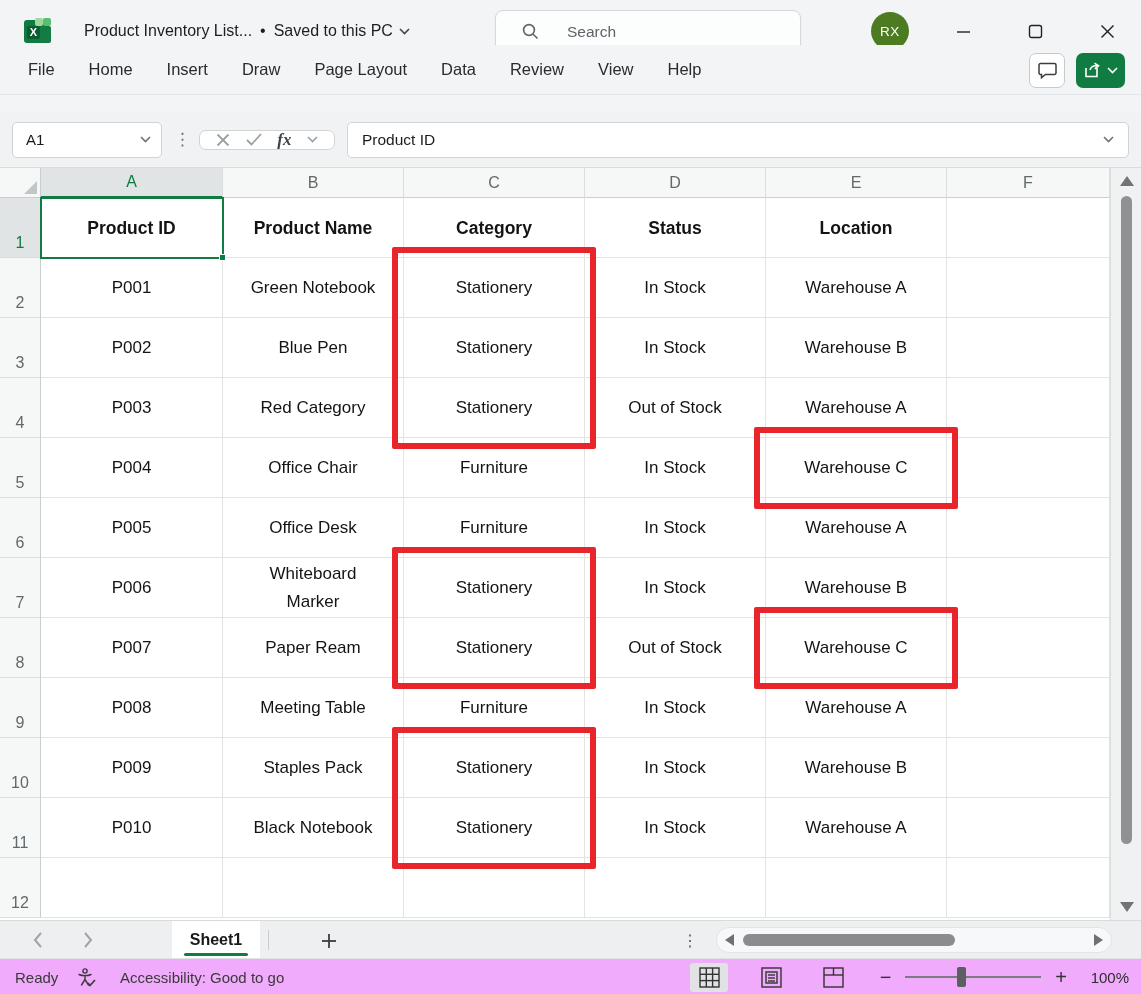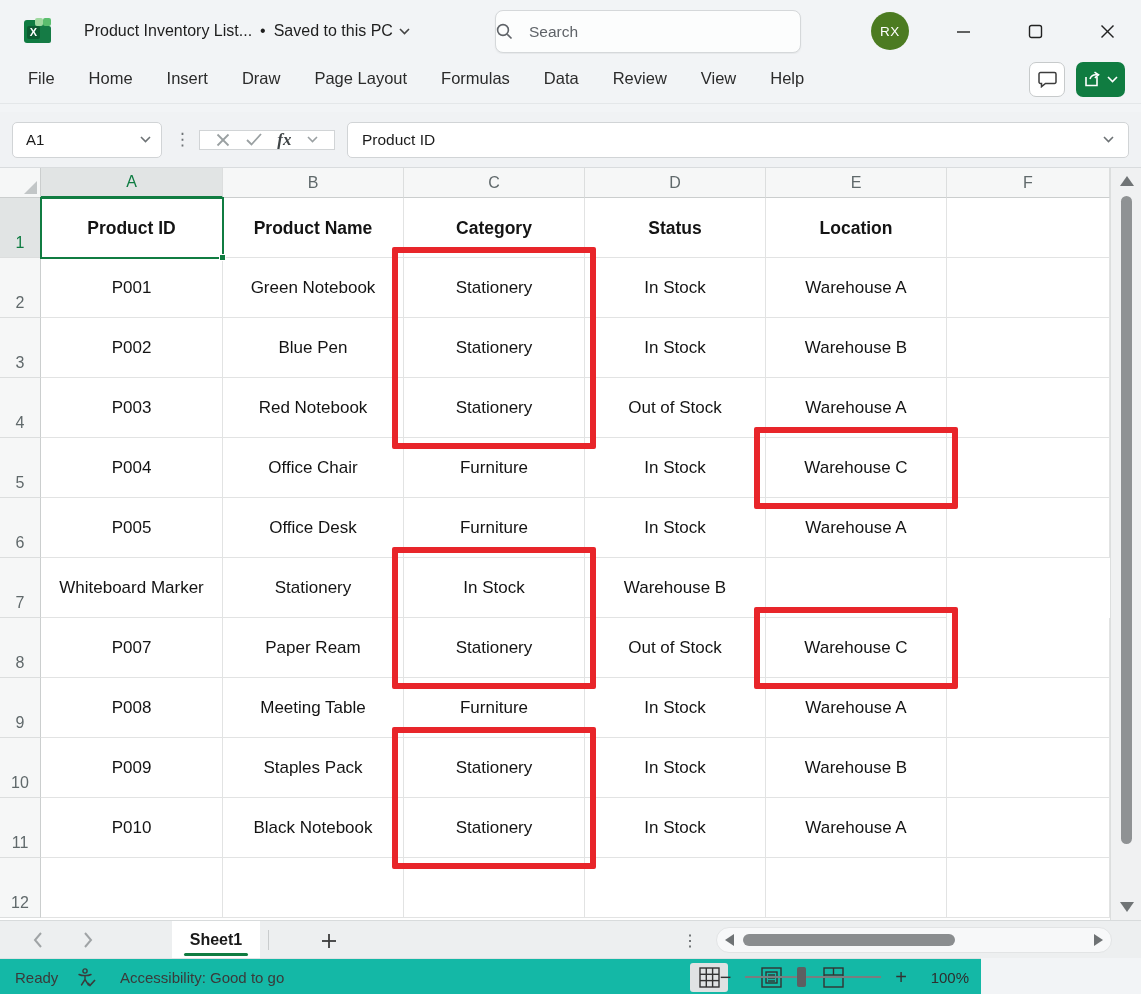--- a/index.html
+++ b/index.html
@@ -11,38 +11,38 @@
   .appicon { position:absolute; left:24px; top:18px; width:27px; height:27px; }
   .appicon .base { position:absolute; left:0; top:2px; width:23px; height:23px; background:#0F7B41; border-radius:3px; }
   .appicon .b1 { position:absolute; left:11px; top:0; width:8px; height:8px; background:#9FD89F; border-radius:2px; }
   .appicon .b2 { position:absolute; left:19px; top:0; width:8px; height:8px; background:#5BBE6E; border-radius:2px; }
   .appicon .b3 { position:absolute; left:15px; top:8px; width:12px; height:17px; background:#157B45; border-radius:2px; }
   .appicon .x { position:absolute; left:3px; top:8px; width:13px; height:13px; background:#0c5c31; border-radius:2px; color:#fff; font-weight:bold; font-size:11px; line-height:13px; text-align:center; }
   .titletext { position:absolute; left:84px; top:0; height:62px; display:flex; align-items:center; gap:8px; font-size:16px; color:#1e1e1e; }
   .savedwrap { display:flex; align-items:center; gap:6px; cursor:default; }
   .chev { width:11px; height:7px; }
   .chev polyline { fill:none; stroke:#444; stroke-width:1.6; }
-  .searchbox { position:absolute; left:495px; top:10px; width:306px; height:43px; background:#FCFDFD; border:1px solid #D5D8DA; border-radius:8px; box-shadow:0 1px 2px rgba(0,0,0,.06); display:flex; align-items:center; gap:16px; }
+  .searchbox { position:absolute; left:495px; top:10px; width:306px; height:43px; background:#FCFDFD; border:1px solid #D5D8DA; border-radius:8px; box-shadow:0 1px 2px rgba(0,0,0,.06); display:flex; align-items:center; padding-left:26px; gap:28px; }
   .searchbox input { border:none; outline:none; background:transparent; font-size:15.5px; color:#444; font-family:"Liberation Sans",sans-serif; width:220px; }
   .searchbox input::placeholder { color:#5f6368; }
   .avatar { position:absolute; left:871px; top:12px; width:38px; height:38px; border-radius:50%; background:#4C7B21; color:#fff; font-size:13.5px; display:flex; align-items:center; justify-content:center; letter-spacing:.5px; }
   .winbtn { position:absolute; top:14px; width:34px; height:34px; display:flex; align-items:center; justify-content:center; }
   .winbtn svg { stroke:#222; stroke-width:1.4; fill:none; }
 
   
-  .menubar { position:absolute; left:0; top:54px; width:1141px; height:50px; background:#F2F4F6; display:flex; align-items:center; padding-left:11px; border-bottom:1px solid #E4E7E9; }
+  .menubar { position:absolute; left:0; top:45px; width:1141px; height:50px; background:#F2F4F6; display:flex; align-items:center; padding-left:11px; border-bottom:1px solid #E4E7E9; }
   .rtab { padding:0 17px; font-size:16.5px; color:#2b2b2b; height:50px; display:flex; align-items:center; cursor:default; white-space:nowrap; }
   .comment-btn { position:absolute; right:76px; top:8px; width:36px; height:35px; background:#fff; border:1px solid #C7CACB; border-radius:7px; display:flex; align-items:center; justify-content:center; }
   .share-btn { position:absolute; right:16px; top:8px; width:49px; height:35px; background:#107C41; border-radius:7px; display:flex; align-items:center; justify-content:center; gap:4px; }
 
   
   .formulabar { position:absolute; left:0; top:112px; width:1141px; height:56px; background:#F0F2F4; border-bottom:1px solid #D9DCDE; display:flex; align-items:center; }
   .namebox { margin-left:12px; width:150px; height:36px; background:#fff; border:1px solid #D1D4D6; border-radius:5px; display:flex; align-items:center; padding:0 10px 0 13px; font-size:15px; color:#1b1b1b; justify-content:space-between; }
   .vdots { margin:0 8px 0 12px; color:#6d7275; font-size:17px; letter-spacing:0; }
-  .fxgroup { width:136px; height:20px; background:#fff; border:1px solid #D1D4D6; border-radius:0; display:flex; align-items:center; justify-content:space-around; padding:0 8px; }
+  .fxgroup { width:136px; height:20px; background:#fff; border:1px solid #D1D4D6; border-radius:7px; display:flex; align-items:center; justify-content:space-around; padding:0 8px; }
   .fx { font-family:"Liberation Serif", serif; font-style:italic; font-weight:bold; font-size:17px; color:#3f4446; }
   .formulainput { margin-left:12px; margin-right:12px; flex:1; height:36px; background:#fff; border:1px solid #D1D4D6; border-radius:5px; display:flex; align-items:center; padding:0 14px; font-size:15.5px; color:#1b1b1b; justify-content:space-between; }
 
   
   .gridwrap { position:absolute; left:0; top:168px; width:1141px; height:752px; background:#fff; overflow:hidden; }
   .sheetrow { display:grid; grid-template-columns:41px 182px 181px 181px 181px 181px 163px; }
   .hdr-row { height:30px; }
   .colhdr { background:#F6F7F7; border-right:1px solid #DCDEDE; border-bottom:1px solid #CBCECE; color:#60696B; font-size:16px; display:flex; align-items:center; justify-content:center; }
   .colhdr.sel { background:#E1E4E4; color:#0E7C42; border-bottom:2px solid #107C41; }
   .corner { background:#F6F7F7; border-right:1px solid #CBCECE; border-bottom:1px solid #CBCECE; position:relative; }
@@ -73,21 +73,21 @@
   .addsheet { position:absolute; left:316px; top:7px; width:26px; height:26px; display:flex; align-items:center; justify-content:center; }
   .addsheet svg { stroke:#3c3c3c; stroke-width:1.8; }
   .hdots { position:absolute; left:683px; top:7px; width:14px; height:24px; color:#5a5e60; font-size:16px; display:flex; align-items:center; justify-content:center; }
   .hscroll { position:absolute; left:716px; top:6px; width:396px; height:26px; background:#F7F8F9; border:1px solid #E2E4E5; border-radius:13px; }
   .hscroll .thumb { position:absolute; left:26px; top:6px; width:212px; height:12px; background:#8A8D8F; border-radius:6px; }
   .htri { width:0; height:0; position:absolute; top:6px; }
   .htri.left { left:8px; border-top:6px solid transparent; border-bottom:6px solid transparent; border-right:9px solid #6E7274; }
   .htri.right { right:8px; border-top:6px solid transparent; border-bottom:6px solid transparent; border-left:9px solid #6E7274; }
 
   
-  .statusbar { position:absolute; left:0; top:958px; width:981px; height:36px; background:#14b8a6; border-top:1px solid #E0E2E3; font-size:15px; color:#3a3a3a; }
+  .statusbar { position:absolute; left:0; top:958px; width:1141px; height:36px; background:#f0abfc; border-top:1px solid #E0E2E3; font-size:15px; color:#3a3a3a; }
   .sb-ready { position:absolute; left:15px; top:0; height:36px; display:flex; align-items:center; }
   .sb-acc { position:absolute; left:76px; top:0; height:36px; display:flex; align-items:center; gap:24px; }
   .viewicons { position:absolute; left:690px; top:0; height:36px; display:flex; align-items:center; gap:24px; }
   .viewbtn { width:38px; height:29px; display:flex; align-items:center; justify-content:center; border-radius:3px; }
   .viewbtn.active { background:#E0E2E3; }
   .viewbtn svg { stroke:#333; fill:none; stroke-width:1.4; }
   .zoomctl { position:absolute; right:12px; top:0; height:36px; display:flex; align-items:center; gap:14px; }
   .zoomtrack { position:relative; width:136px; height:20px; }
   .zoomtrack .line { position:absolute; left:0; right:0; top:9px; height:2px; background:#7a7d7f; }
   .zoomtrack .zthumb { position:absolute; left:52px; top:0; width:9px; height:20px; background:#5c5f61; border-radius:2px; }
@@ -143,21 +143,20 @@
     </div>
 </div>
 
 <div class="menubar">
   <div style="display:flex;align-items:center;">
       <div class="rtab">File</div>
       <div class="rtab">Home</div>
       <div class="rtab">Insert</div>
       <div class="rtab">Draw</div>
       <div class="rtab">Page Layout</div>
-      <div class="rtab">Formulas</div>
       <div class="rtab">Data</div>
       <div class="rtab">Review</div>
       <div class="rtab">View</div>
       <div class="rtab">Help</div>
     </div>
   <div class="comment-btn">
     <svg width="19" height="17" viewBox="0 0 19 17">
         <path d="M2.5 1.5 h14 a1.5 1.5 0 0 1 1.5 1.5 v8 a1.5 1.5 0 0 1 -1.5 1.5 h-9 l-4 3.2 v-3.2 h-1 a1.5 1.5 0 0 1 -1.5 -1.5 v-8 a1.5 1.5 0 0 1 1.5 -1.5 z" fill="none" stroke="#3c3c3c" stroke-width="1.5"></path>
       </svg>
   </div>
@@ -237,21 +236,21 @@
         <div class="cell">P002</div>
         <div class="cell">Blue Pen</div>
         <div class="cell">Stationery</div>
         <div class="cell">In Stock</div>
         <div class="cell">Warehouse B</div>
         <div class="cell"></div>
       </div>
       <div class="sheetrow datarow">
         <div class="rowhdr">4</div>
         <div class="cell">P003</div>
-        <div class="cell">Red Notebook</div>
+        <div class="cell">Red Category</div>
         <div class="cell">Stationery</div>
         <div class="cell">Out of Stock</div>
         <div class="cell">Warehouse A</div>
         <div class="cell"></div>
       </div>
       <div class="sheetrow datarow">
         <div class="rowhdr">5</div>
         <div class="cell">P004</div>
         <div class="cell">Office Chair</div>
         <div class="cell">Furniture</div>
@@ -263,20 +262,21 @@
         <div class="rowhdr">6</div>
         <div class="cell">P005</div>
         <div class="cell">Office Desk</div>
         <div class="cell">Furniture</div>
         <div class="cell">In Stock</div>
         <div class="cell">Warehouse A</div>
         <div class="cell"></div>
       </div>
       <div class="sheetrow datarow">
         <div class="rowhdr">7</div>
+        <div class="cell">P006</div>
         <div class="cell">Whiteboard Marker</div>
         <div class="cell">Stationery</div>
         <div class="cell">In Stock</div>
         <div class="cell">Warehouse B</div>
         <div class="cell"></div>
       </div>
       <div class="sheetrow datarow">
         <div class="rowhdr">8</div>
         <div class="cell">P007</div>
         <div class="cell">Paper Ream</div>

